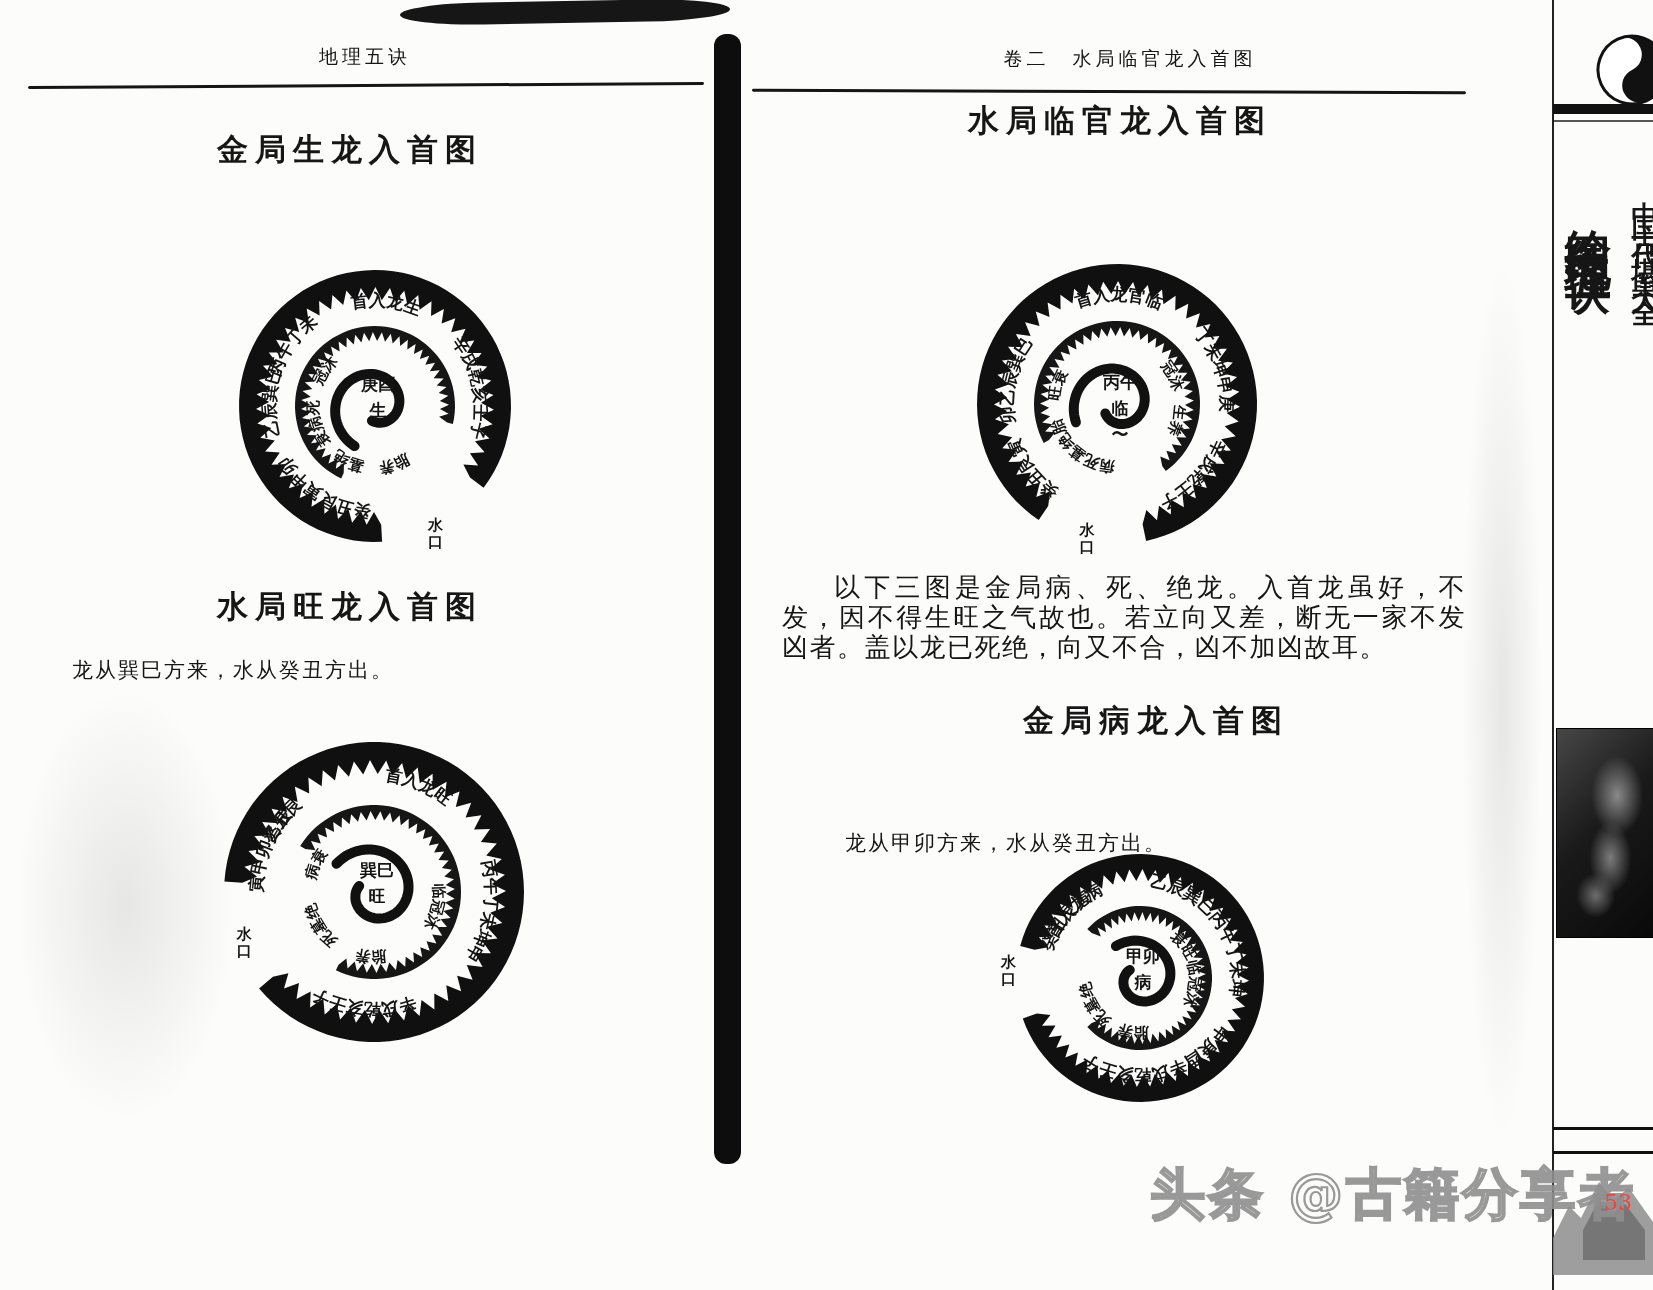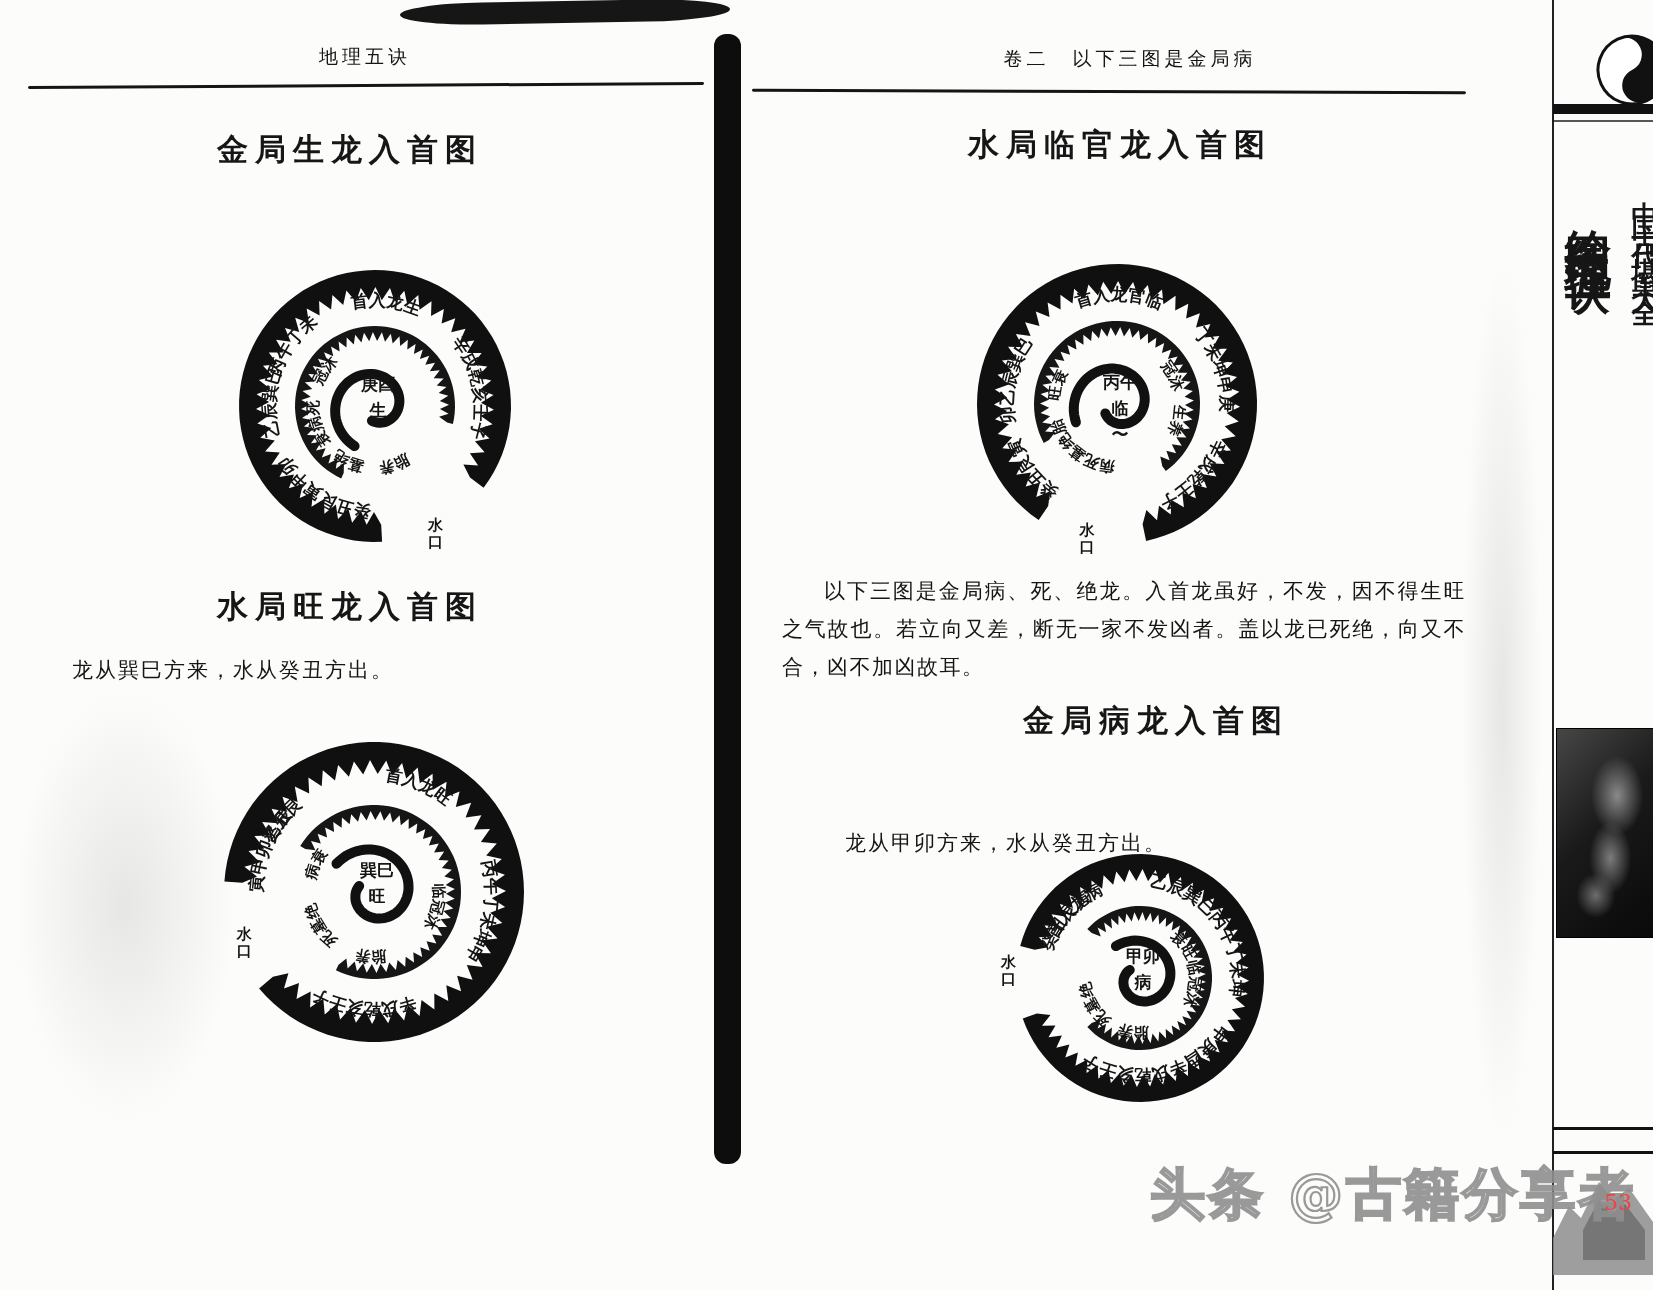--- a/index.html
+++ b/index.html
@@ -3,21 +3,21 @@
 <meta charset="utf-8">
 <style>
   html,body{margin:0;padding:0;background:#d9d9d9;}
   .sheet{position:relative;width:1653px;height:1290px;background:#fcfcfb;overflow:hidden;
          font-family:"DejaVu Sans","Liberation Sans",sans-serif;color:#161616;}
   .abs{position:absolute;}
   .hdr{font-size:19px;letter-spacing:4px;text-align:center;white-space:nowrap;}
   .rule{background:#151515;height:3px;border-radius:2px;}
   .sec-title{font-weight:bold;font-size:31px;text-align:center;letter-spacing:7px;white-space:nowrap;}
   .body-line{font-size:21px;letter-spacing:2px;white-space:nowrap;}
-  .para{font-size:21px;line-height:38px;text-indent:2em;text-align:justify;letter-spacing:1.5px;}
+  .para{font-size:26px;line-height:30px;text-indent:2em;text-align:justify;letter-spacing:1.5px;}
   .gutter{background:#0d0d0d;border-radius:12px;}
   .smudge{background:#161616;border-radius:45%/90%;transform:rotate(-1deg);}
   .sidebar-line{background:#222;}
   .bar{background:#111;}
   .v-title{writing-mode:vertical-rl;font-family:"DejaVu Serif","Liberation Serif",serif;
            font-weight:bold;white-space:nowrap;}
   .statue{background:
       radial-gradient(42px 64px at 62% 32%, #8a8a8a 0%, rgba(70,70,70,0) 62%),
       radial-gradient(30px 52px at 55% 62%, #7b7b7b 0%, rgba(60,60,60,0) 70%),
       radial-gradient(26px 30px at 40% 80%, #6d6d6d 0%, rgba(50,50,50,0) 75%),
@@ -98,24 +98,24 @@
       <text font-size="15" font-weight="600"><textPath href="#tp-1-i-1" startOffset="0">临冠沐</textPath></text>
       <text font-size="15" font-weight="600"><textPath href="#tp-1-i-2" startOffset="0">死墓绝</textPath></text>
       <text font-size="15" font-weight="600"><textPath href="#tp-1-i-3" startOffset="0">胎养</textPath></text>
       <text x="165" y="174" text-anchor="middle" font-size="17" font-weight="700">巽巳</text>
       <text x="165" y="200" text-anchor="middle" font-size="17" font-weight="700">旺</text>
       <text x="32.3" y="237.2" text-anchor="middle" font-size="15" font-weight="600"><tspan x="32.3" dy="0">水</tspan><tspan x="32.3" dy="17">口</tspan></text>
     </svg>
 
   <div class="abs gutter" style="left:714px;top:34px;width:27px;height:1130px;"></div>
 
-  <div class="abs hdr" style="left:930px;top:46px;width:400px;">卷二　以下三图是金局病</div>
+  <div class="abs hdr" style="left:930px;top:46px;width:400px;">卷二　水局临官龙入首图</div>
   <div class="abs rule" style="left:752px;top:90px;width:714px;transform:rotate(0.2deg);"></div>
 
-  <div class="abs sec-title" style="left:840px;top:124px;width:560px;">水局临官龙入首图</div>
+  <div class="abs sec-title" style="left:840px;top:100px;width:560px;">水局临官龙入首图</div>
   <svg id="diag-2" class="abs diag" style="left:952px;top:246px;" width="330" height="320">
       <path d="M86.7,274.1L78.9,268.4L71.4,262.1L64.4,255.4L57.9,248.2L51.9,240.5L46.5,232.5L41.6,224.1L37.3,215.4L33.6,206.4L30.6,197.2L28.2,187.8L26.5,178.2L25.4,168.6L25.0,158.9L25.3,149.2L26.2,139.5L27.8,129.9L30.1,120.5L33.0,111.2L36.6,102.2L40.8,93.4L45.6,85.0L50.9,76.9L56.8,69.2L63.2,61.9L70.1,55.0L77.5,48.7L85.3,42.9L93.5,37.7L102.0,33.0L110.8,28.9L119.9,25.5L129.2,22.7L138.6,20.5L148.2,19.0L157.9,18.2L167.6,18.0L177.3,18.5L186.9,19.7L196.5,21.6L205.8,24.1L215.0,27.2L224.0,31.0L232.6,35.4L241.0,40.4L248.9,45.9L256.5,52.0L263.6,58.6L270.3,65.7L276.4,73.2L282.0,81.2L287.1,89.5L291.5,98.1L295.4,107.0L298.6,116.2L301.2,125.5L303.1,135.0L304.4,144.7L305.0,154.4L304.9,164.1L304.1,173.7L302.7,183.3L300.6,192.8L297.9,202.1L294.5,211.2L290.5,220.1L285.9,228.6L280.7,236.9L274.9,244.7L268.7,252.1L261.9,259.1L254.7,265.5L247.0,271.5L238.9,276.9L230.5,281.7L221.8,286.0L212.8,289.6L203.5,292.6L194.1,294.9L190.6,278.3L194.4,264.0L205.0,274.3L207.0,259.7L218.8,268.6L219.1,253.8L231.9,261.2L230.3,246.5L243.9,252.3L240.6,237.9L254.8,242.1L249.7,228.1L264.3,230.5L257.6,217.3L272.4,217.9L264.1,205.6L278.9,204.4L269.2,193.2L283.7,190.2L272.7,180.3L286.7,175.6L274.6,167.1L288.0,160.7L274.9,153.7L287.4,145.7L273.6,140.4L285.0,130.9L270.6,127.3L280.8,116.6L266.1,114.7L274.9,102.8L260.1,102.7L267.4,89.9L252.7,91.6L258.4,77.9L244.0,81.4L247.9,67.2L234.1,72.4L236.3,57.8L223.2,64.6L223.6,49.8L211.4,58.3L210.0,43.5L199.0,53.4L195.8,38.9L186.0,50.0L181.1,36.1L172.7,48.3L166.1,35.0L159.3,48.1L151.2,35.8L146.0,49.6L136.4,38.4L133.0,52.8L122.1,42.7L120.5,57.4L108.4,48.8L108.6,63.6L95.6,56.5L97.5,71.1L83.8,65.6L87.5,80.0L73.1,76.2L78.6,90.0L63.9,88.0L70.9,101.0L56.1,100.8L64.7,112.8L50.0,114.4L60.0,125.3L45.5,128.7L56.8,138.4L42.9,143.4L55.2,151.6L42.0,158.4L55.2,165.0L43.0,173.3L56.9,178.3L45.7,188.0L60.2,191.3L50.3,202.3L65.0,203.8L56.5,215.9L71.3,215.6L64.3,228.7L79.0,226.6L73.7,240.4L87.9,236.5L84.3,250.9L98.1,245.3L96.2,260.0Z" fill="#101010"></path>
       <path d="M91.7,197.0L89.2,191.8L87.0,186.5L85.3,181.0L83.9,175.4L82.8,169.8L82.2,164.1L82.0,158.3L82.2,152.6L82.8,146.8L83.7,141.2L85.1,135.6L86.8,130.1L88.9,124.8L91.4,119.6L94.3,114.6L97.4,109.8L100.9,105.2L104.7,100.9L108.8,96.9L113.2,93.1L117.8,89.7L122.7,86.6L127.7,83.8L132.9,81.4L138.3,79.4L143.8,77.7L149.4,76.5L155.1,75.6L160.8,75.1L166.6,75.0L172.3,75.3L178.0,76.0L183.7,77.1L189.2,78.6L194.7,80.5L200.0,82.7L205.1,85.3L210.0,88.3L214.7,91.6L219.2,95.2L223.4,99.1L227.4,103.2L231.0,107.7L234.3,112.4L237.3,117.3L240.0,122.4L242.3,127.7L244.2,133.1L245.7,138.6L246.9,144.3L247.6,150.0L248.0,155.7L247.9,161.5L247.5,167.2L246.7,172.9L245.4,178.5L243.8,184.0L241.8,189.4L239.5,194.7L236.7,199.7L233.7,204.6L230.3,209.2L226.6,213.6L222.6,217.8L218.3,221.6L213.8,225.1L210.3,220.3L208.3,210.4L217.6,214.2L214.4,204.7L224.1,207.3L219.8,198.3L229.8,199.7L224.3,191.2L234.4,191.4L228.0,183.6L238.0,182.6L230.7,175.7L240.5,173.4L232.3,167.4L241.8,164.0L233.0,159.1L241.9,154.4L232.6,150.7L240.9,145.0L231.2,142.4L238.7,135.7L228.8,134.4L235.4,126.8L225.4,126.7L231.0,118.4L221.0,119.5L225.6,110.5L215.9,112.9L219.3,103.4L209.9,106.9L212.2,97.1L203.3,101.8L204.3,91.8L196.0,97.5L195.9,87.5L188.3,94.1L186.9,84.2L180.3,91.7L177.7,82.0L172.0,90.4L168.2,81.1L163.6,90.0L158.7,81.3L155.3,90.7L149.3,82.6L147.0,92.4L140.1,85.1L139.1,95.1L131.3,88.8L131.5,98.8L123.0,93.4L124.5,103.4L115.4,99.1L118.1,108.8L108.5,105.7L112.4,115.0L102.5,113.0L107.5,121.8L97.4,121.1L103.4,129.1L93.4,129.7L100.3,137.0L90.4,138.7L98.2,145.1L88.6,148.1L97.2,153.4L88.0,157.6L97.1,161.8L88.5,167.1L98.1,170.2L90.2,176.4L100.1,178.3L93.1,185.5L103.1,186.2L97.0,194.1Z" fill="#161616"></path>
       <path d="M123.9,176.3L122.9,172.6L122.2,168.8L121.8,165.0L121.8,161.2L122.1,157.5L122.8,153.9L123.7,150.3L124.9,146.9L126.4,143.7L128.2,140.6L130.2,137.7L132.4,135.1L134.8,132.6L137.4,130.4L140.2,128.5L143.0,126.8L146.0,125.4L149.1,124.3L152.2,123.4L155.3,122.9L158.4,122.6L161.5,122.6L164.6,122.9L167.6,123.4L170.5,124.2L173.3,125.2L175.9,126.4L178.4,127.9L180.8,129.5L182.9,131.3L184.9,133.3L186.6,135.4L188.2,137.6L189.5,139.9L190.6,142.3L191.4,144.8L192.1,147.3L192.5,149.7L192.7,152.2L192.7,154.7L192.4,157.1L192.0,159.4L191.3,161.7L190.5,163.8L189.5,165.9L188.3,167.8L187.0,169.5L185.6,171.2L184.0,172.6L182.4,173.9L180.7,175.0L178.9,176.0L177.1,176.7L175.2,177.3L173.3,177.7L171.5,178.0L169.7,178.0L167.9,177.9L166.1,177.7L164.4,177.3L162.8,176.7L161.3,176.1L159.9,175.3L158.6,174.4L157.4,173.4L156.3,172.3L155.4,171.1L154.6,169.9L153.9,168.7L153.3,167.4" fill="none" stroke="#111" stroke-width="10" stroke-linecap="round"></path>
       <defs>
         <path id="tp-2-o-0" d="M125.3,61.9L131.8,59.5L138.4,57.5L145.1,55.9L151.9,54.8L158.8,54.2L165.7,54.0L172.6,54.3L179.5,55.0L186.3,56.2L193.0,57.8L199.6,59.9L206.0,62.4L212.3,65.4L218.3,68.7L224.1,72.4L229.7,76.5" fill="none"></path>
         <path id="tp-2-o-1" d="M62.7,176.8L61.7,170.0L61.1,163.1L61.0,156.2L61.4,149.3L62.2,142.5L63.4,135.7L65.1,129.0L67.3,122.4L69.8,116.0L72.8,109.8L76.2,103.8L80.0,98.0L84.2,92.5L88.7,87.3L93.6,82.4L98.8,77.8" fill="none"></path>
         <path id="tp-2-o-2" d="M107.4,244.6L101.8,240.6L96.6,236.3L91.6,231.7L86.9,226.7L82.6,221.5L78.7,216.0L75.0,210.2L71.8,204.2L69.0,198.0L66.6,191.7L64.6,185.2L63.0,178.5L61.9,171.8" fill="none"></path>
         <path id="tp-2-o-3" d="M263.0,192.8L260.5,199.2L257.5,205.5L254.2,211.5L250.4,217.3L246.3,222.9L241.8,228.1L237.0,233.1L231.8,237.7L226.4,241.9L220.7,245.8L214.8,249.3L208.6,252.4L202.2,255.1L195.7,257.4L189.0,259.2L182.3,260.6" fill="none"></path>
         <path id="tp-2-o-4" d="M241.7,87.8L246.2,93.1L250.4,98.6L254.1,104.4L257.5,110.4L260.4,116.7L263.0,123.1L265.1,129.7L266.7,136.4L267.9,143.2L268.7,150.0L269.0,156.9L268.8,163.8L268.2,170.7L267.1,177.5L265.6,184.3L263.7,190.9" fill="none"></path>

